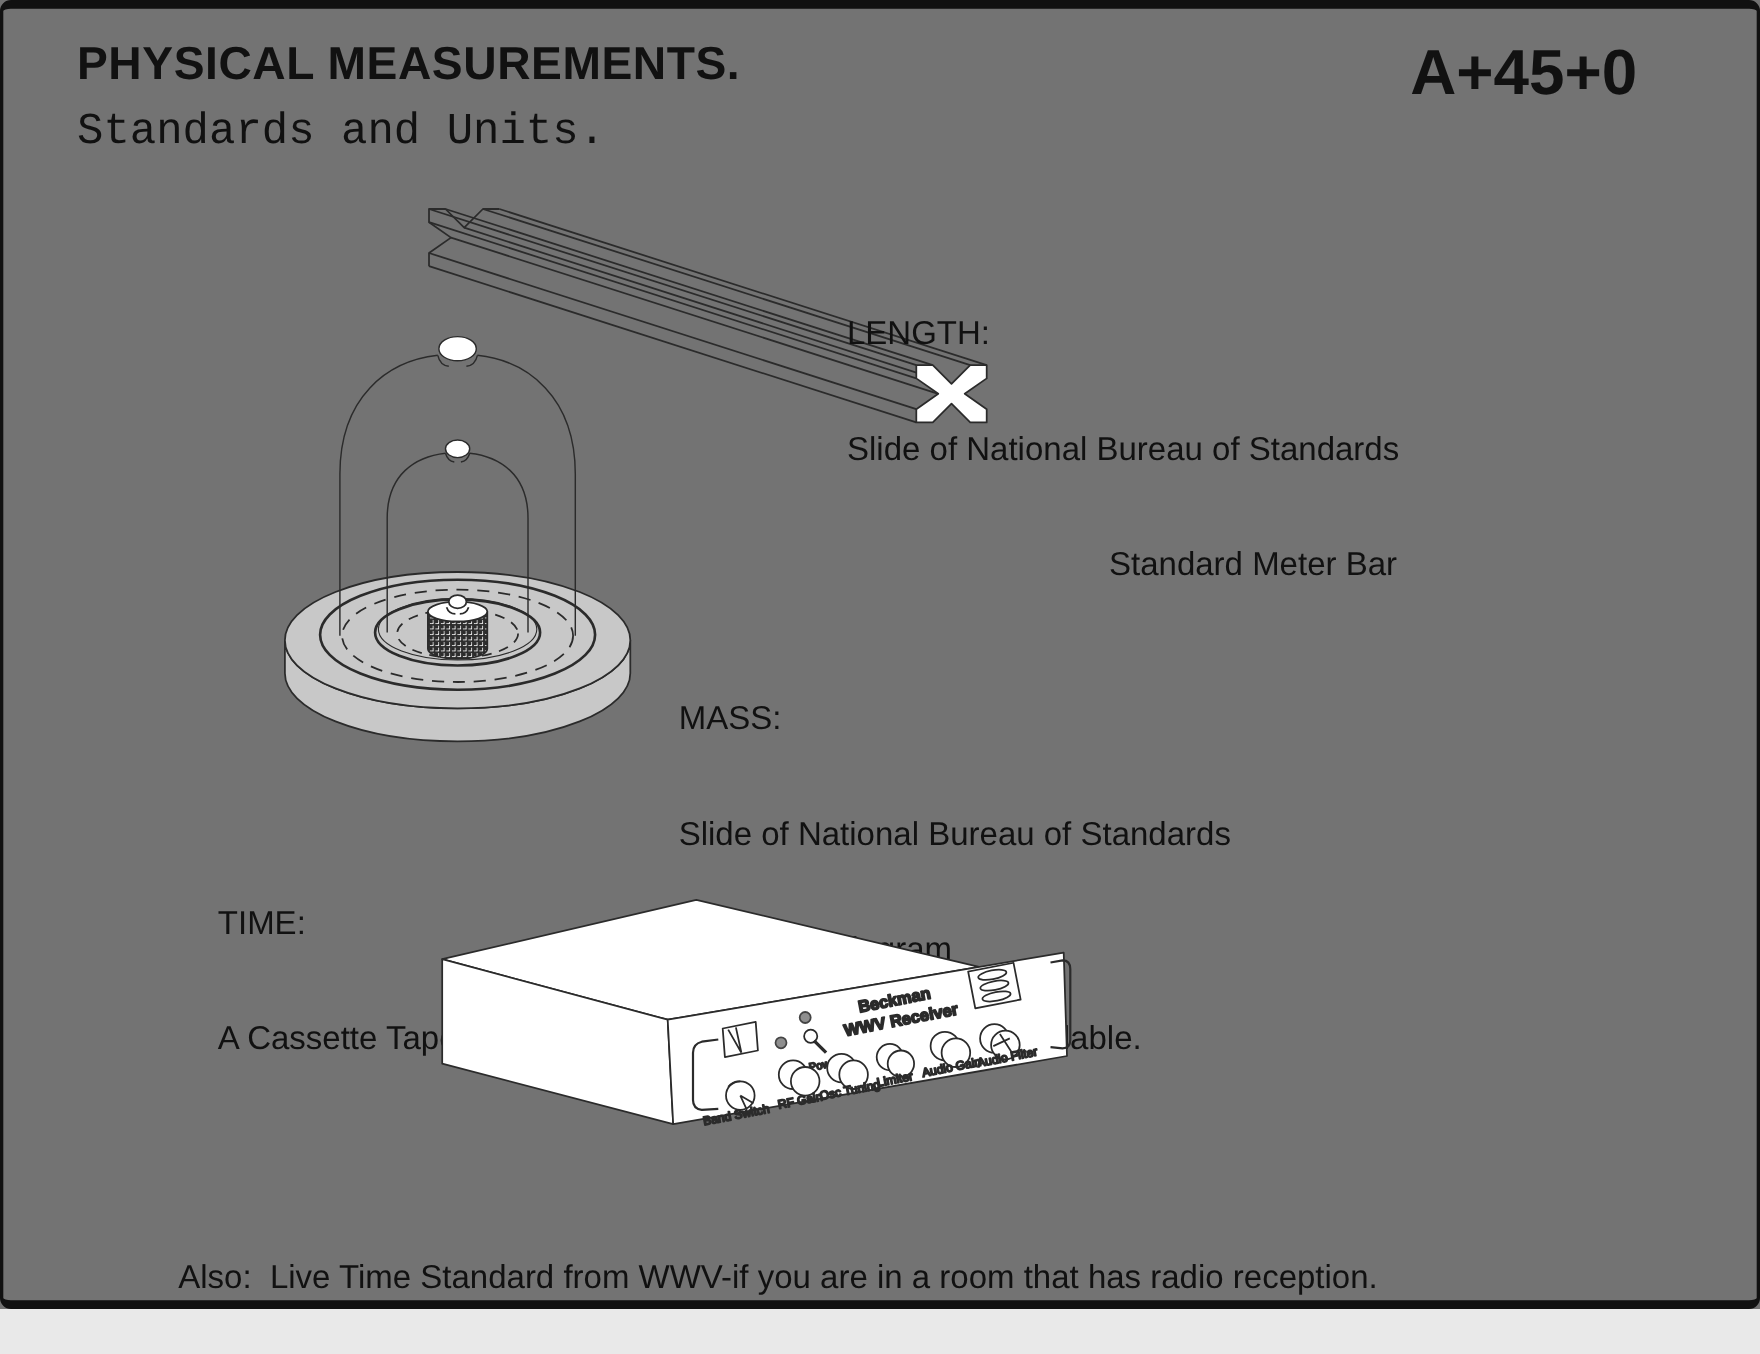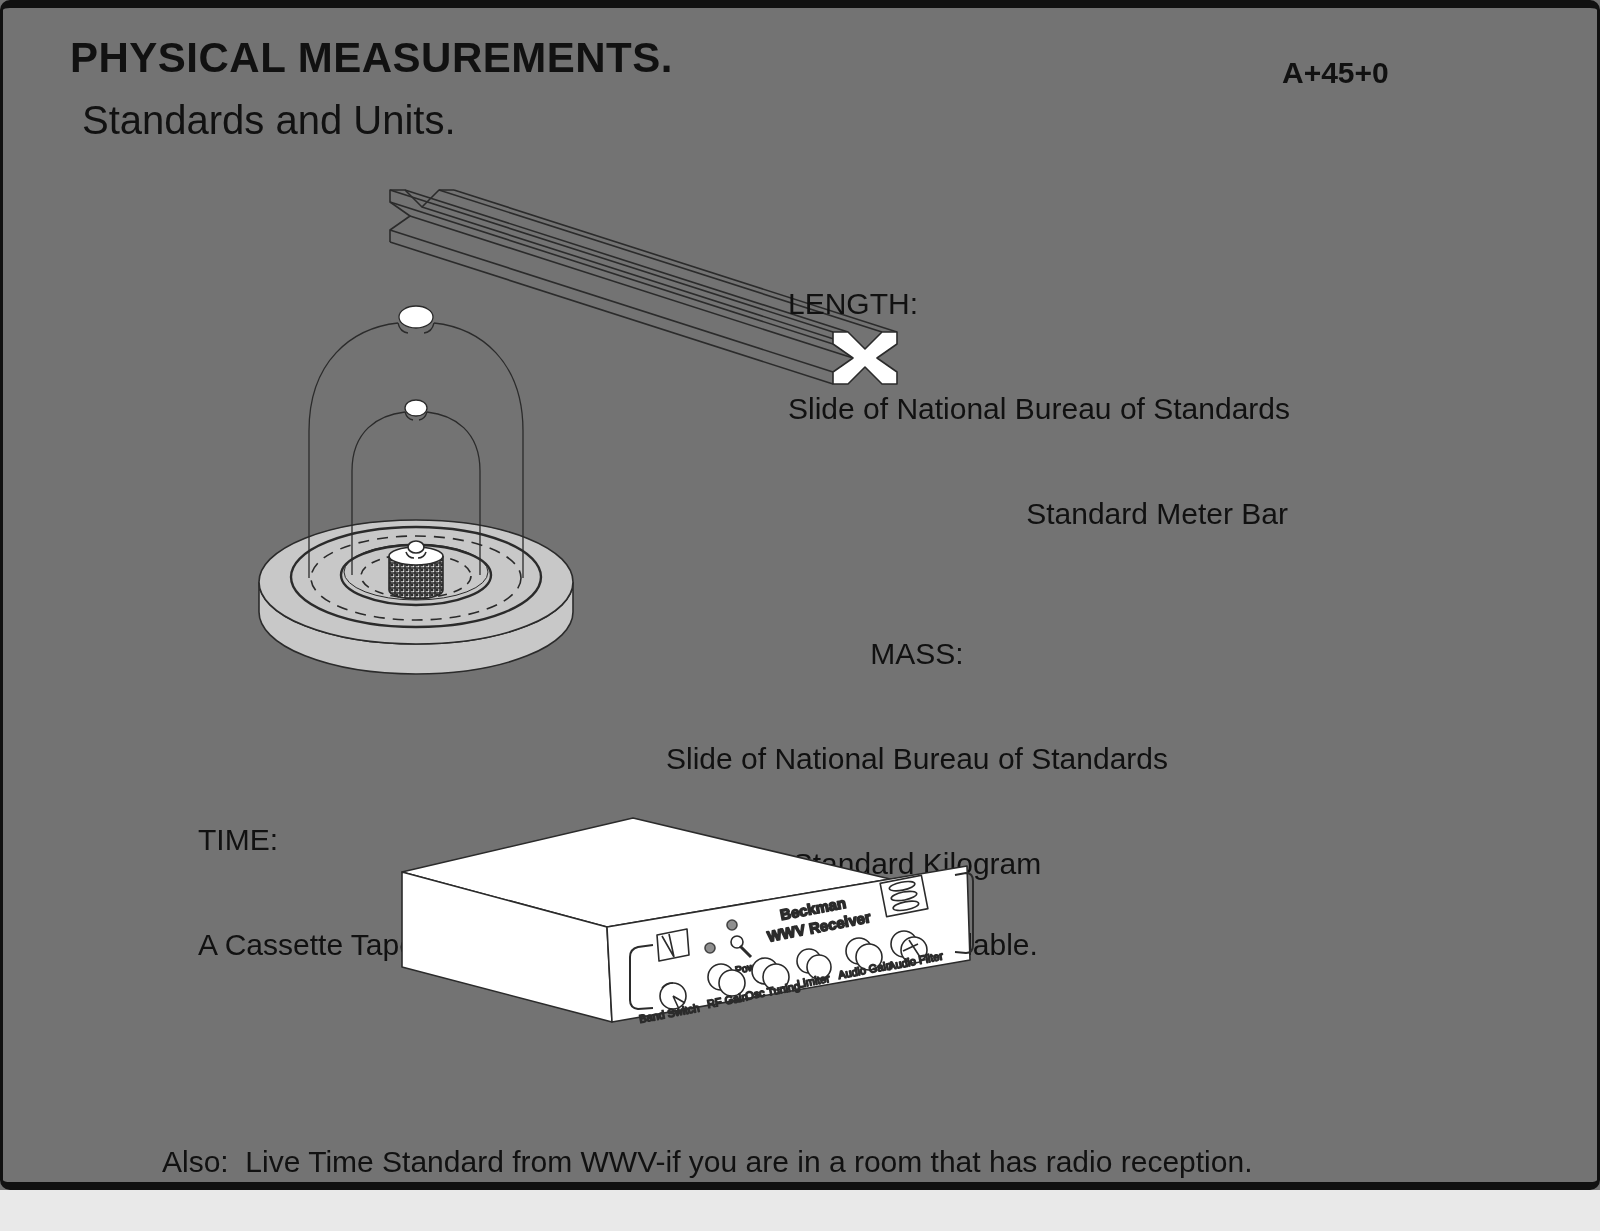--- a/index.html
+++ b/index.html
@@ -8,25 +8,25 @@
     font-family:"Liberation Sans","DejaVu Sans",sans-serif;color:#111;
     overflow:hidden;
   }
   #frame{
     position:absolute;inset:0;border-left:3px solid #111;border-right:3px solid #111;
     border-top:8px solid #111;border-bottom:8px solid #111;border-radius:10px;
     pointer-events:none;z-index:50;
   }
   .abs{position:absolute;}
   #title{left:70px;top:34px;font-size:42px;font-weight:bold;letter-spacing:.5px;}
-  #code{left:1282px;top:32px;font-size:30px;font-weight:bold;margin-top:24px;}
-  #subtitle{left:82px;top:98px;font-size:40px;}
+  #code{left:1282px;top:32px;font-size:58px;font-weight:bold;}
+  #subtitle{left:70px;top:98px;font-size:40px;font-family:Liberation Mono, monospace;}
   .block{font-size:30px;line-height:35px;white-space:pre;}
-  #length-block{left:788px;top:216px;width:500px;}
-  #mass-block{left:617px;top:566px;width:600px;text-align:center;}
+  #length-block{left:770px;top:216px;width:500px;}
+  #mass-block{left:617px;top:566px;width:600px;}
   #time-block{left:198px;top:752px;width:1100px;}
   #also-block{left:162px;top:1074px;width:1330px;}
   .line-center{text-align:right;}
   svg{position:absolute;overflow:visible;}
   svg text{font-family:"Liberation Sans","DejaVu Sans",sans-serif;fill:#2b2b2b;}
   .lbl{font-size:11px;}
   .brand{font-size:15px;font-weight:bold;}
   .pwr{font-size:10px;}
 </style>
 </head>

